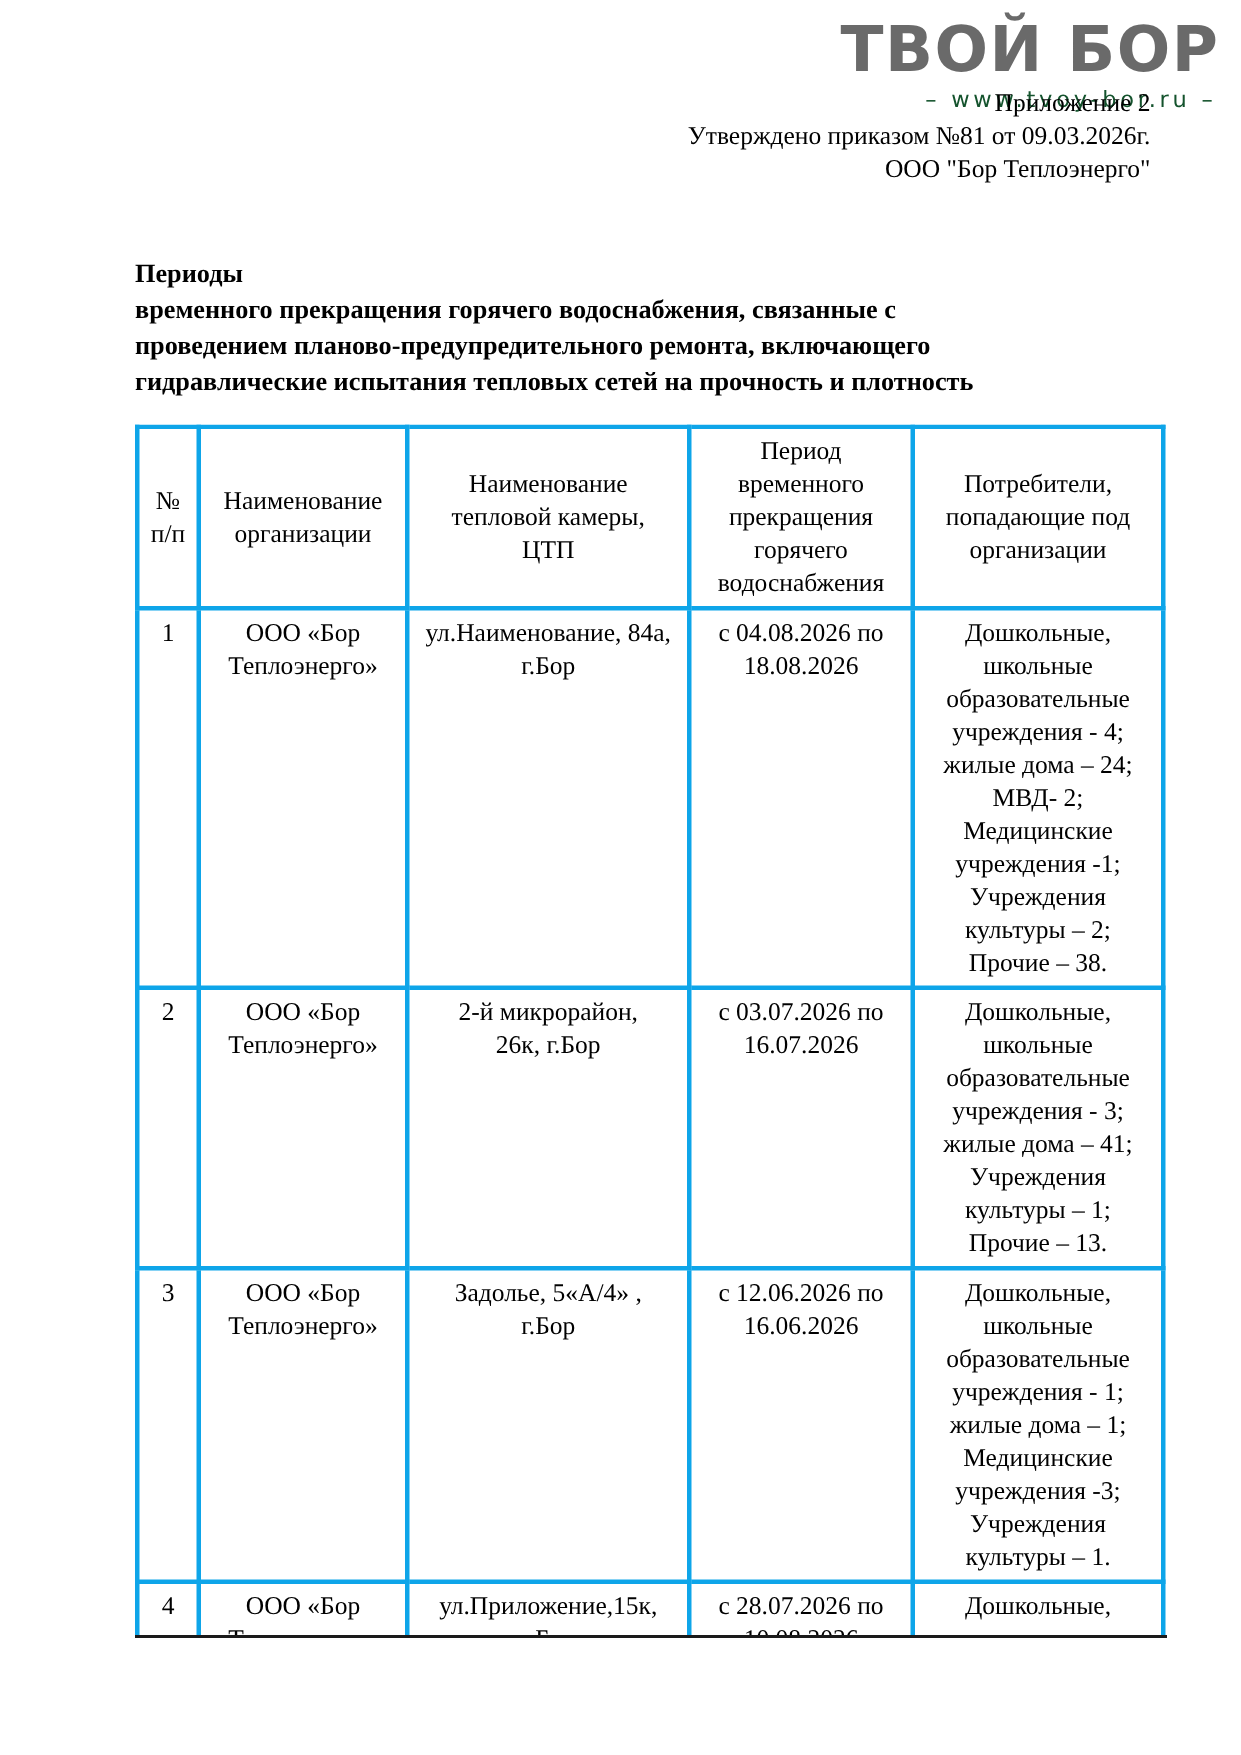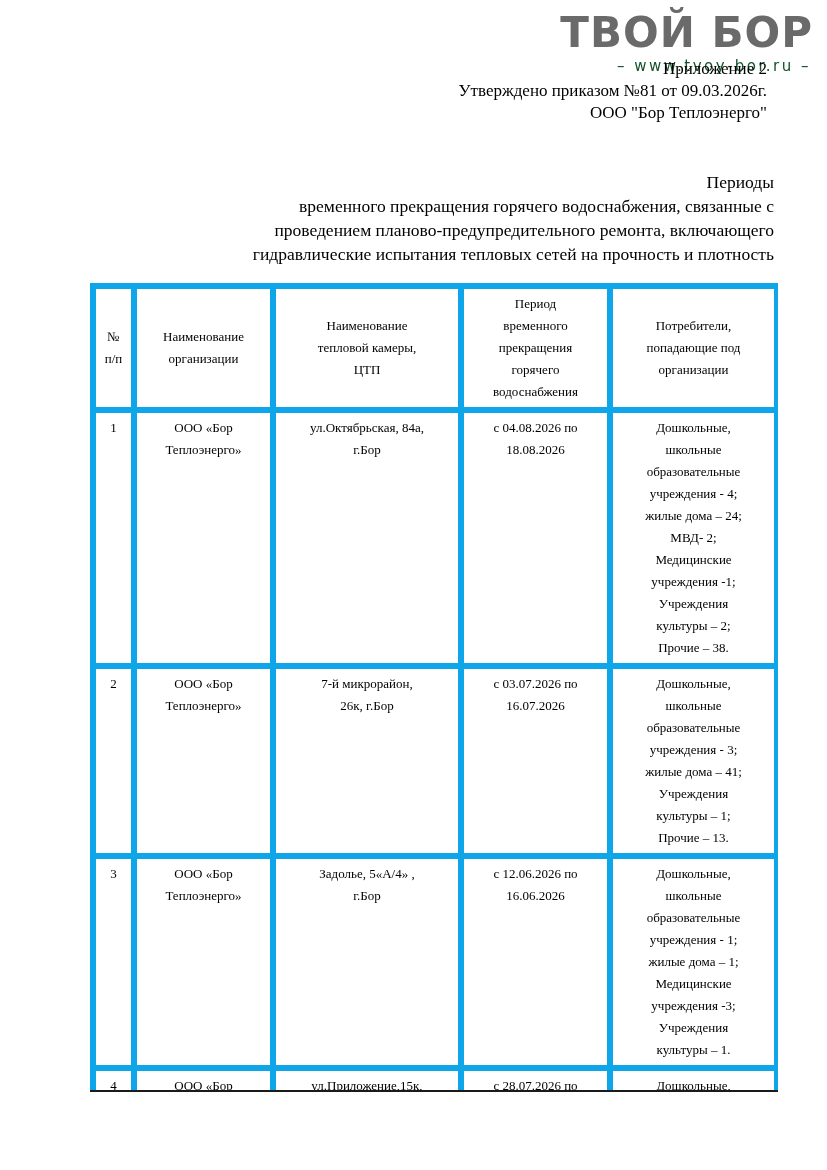--- a/index.html
+++ b/index.html
@@ -45,22 +45,22 @@
     font-size:17px;
     line-height:22px;
     z-index:2;
   }
   
   .doc-title {
     position:absolute;
     top:170px;
     left:90px;
     width:684px;
-    text-align:right;
-    font-weight:normal;
+    text-align:left;
+    font-weight:bold;
     font-size:17.5px;
     line-height:24px;
     white-space:pre-line;
     z-index:2;
   }
   
   .table-clip {
     position:absolute;
     top:283px;
     left:90px;
@@ -70,22 +70,22 @@
     border-bottom:2px solid #1a1a1a;
     z-index:2;
   }
   table.schedule {
     border-collapse:collapse;
     table-layout:fixed;
     width:684px;
     border:2px solid #000;
   }
   .schedule th, .schedule td {
-    border:6px solid #0ea5e9;
-    font-size:13px;
+    border:3px solid #0ea5e9;
+    font-size:17px;
     line-height:22px;
     font-weight:normal;
     text-align:center;
     padding:4px 3px;
     white-space:pre-line;
     overflow:hidden;
   }
   .schedule thead tr { height:112px; }
   .schedule thead th { vertical-align:middle; }
   .schedule tbody td { vertical-align:top; }
@@ -141,41 +141,41 @@
           <th>Потребители,
 попадающие под
 организации</th>
         </tr>
       </thead>
       <tbody>
         <tr class="r1">
           <td>1</td>
           <td>ООО «Бор
 Теплоэнерго»</td>
-          <td>ул.Октябрьская, 84а,
+          <td>ул.Наименование, 84а,
 г.Бор</td>
           <td>с 04.08.2026 по
 18.08.2026</td>
           <td>Дошкольные,
 школьные
 образовательные
 учреждения - 4;
 жилые дома – 24;
 МВД- 2;
 Медицинские
 учреждения -1;
 Учреждения
 культуры – 2;
 Прочие – 38.</td>
         </tr>
         <tr class="r2">
           <td>2</td>
           <td>ООО «Бор
 Теплоэнерго»</td>
-          <td>7-й микрорайон,
+          <td>2-й микрорайон,
 26к, г.Бор</td>
           <td>с 03.07.2026 по
 16.07.2026</td>
           <td>Дошкольные,
 школьные
 образовательные
 учреждения - 3;
 жилые дома – 41;
 Учреждения
 культуры – 1;

